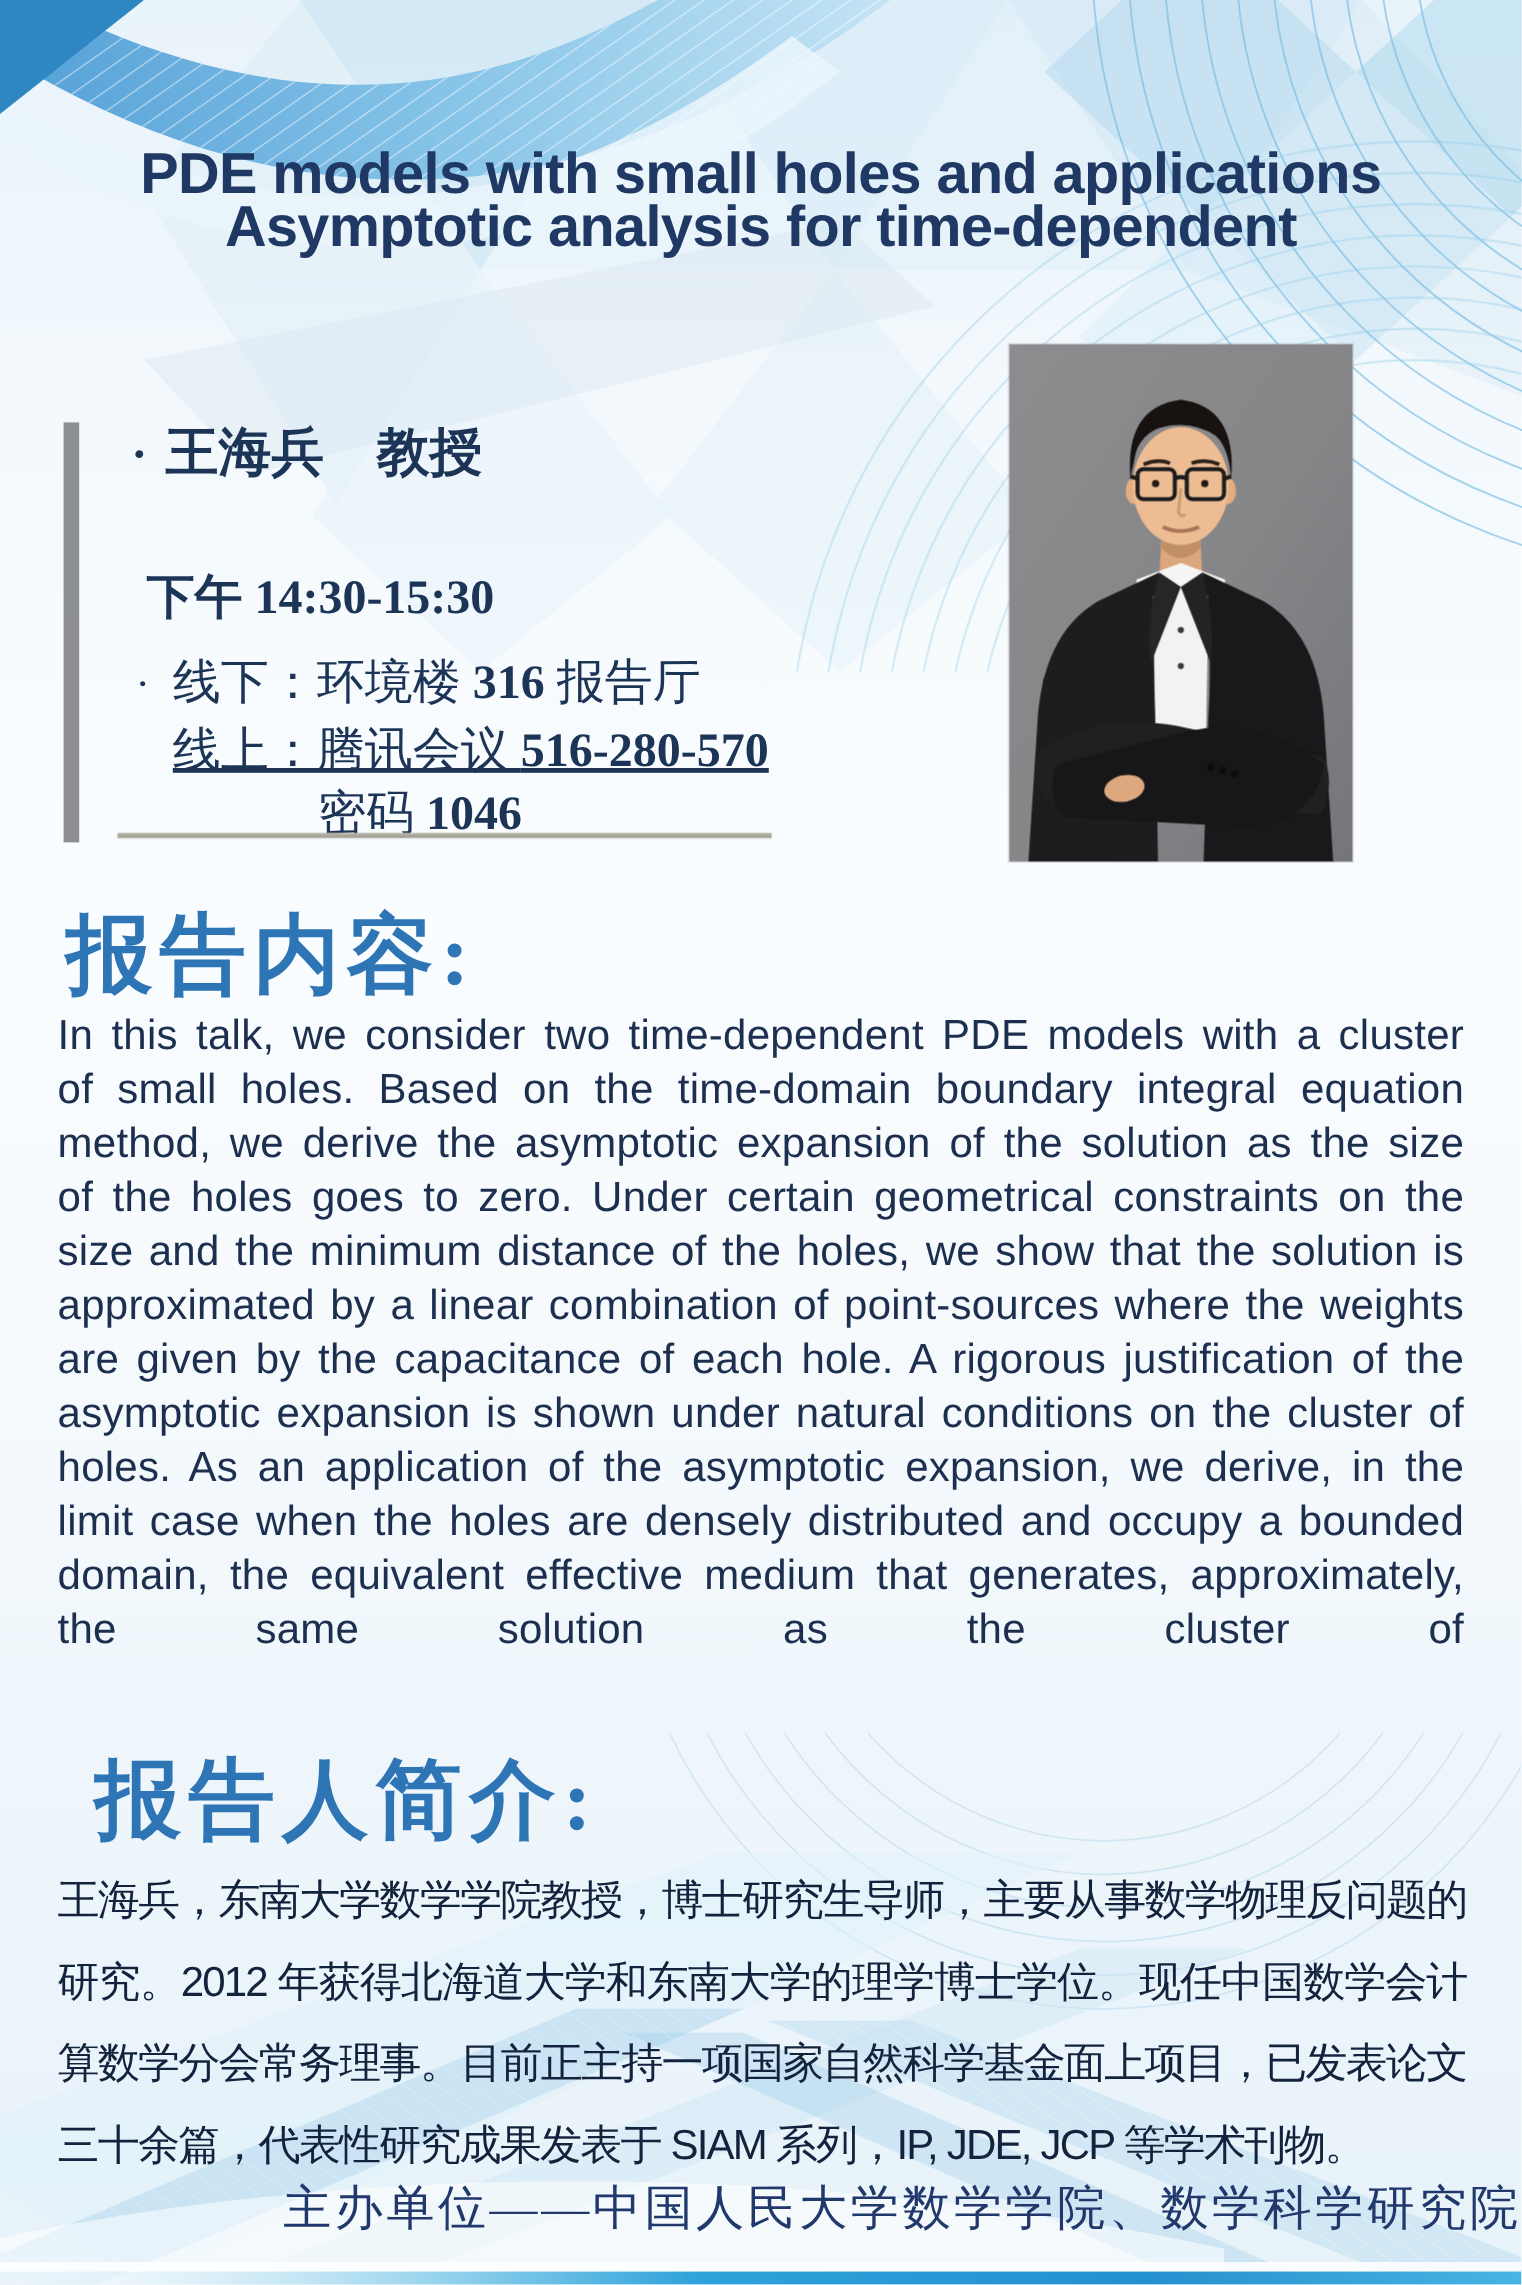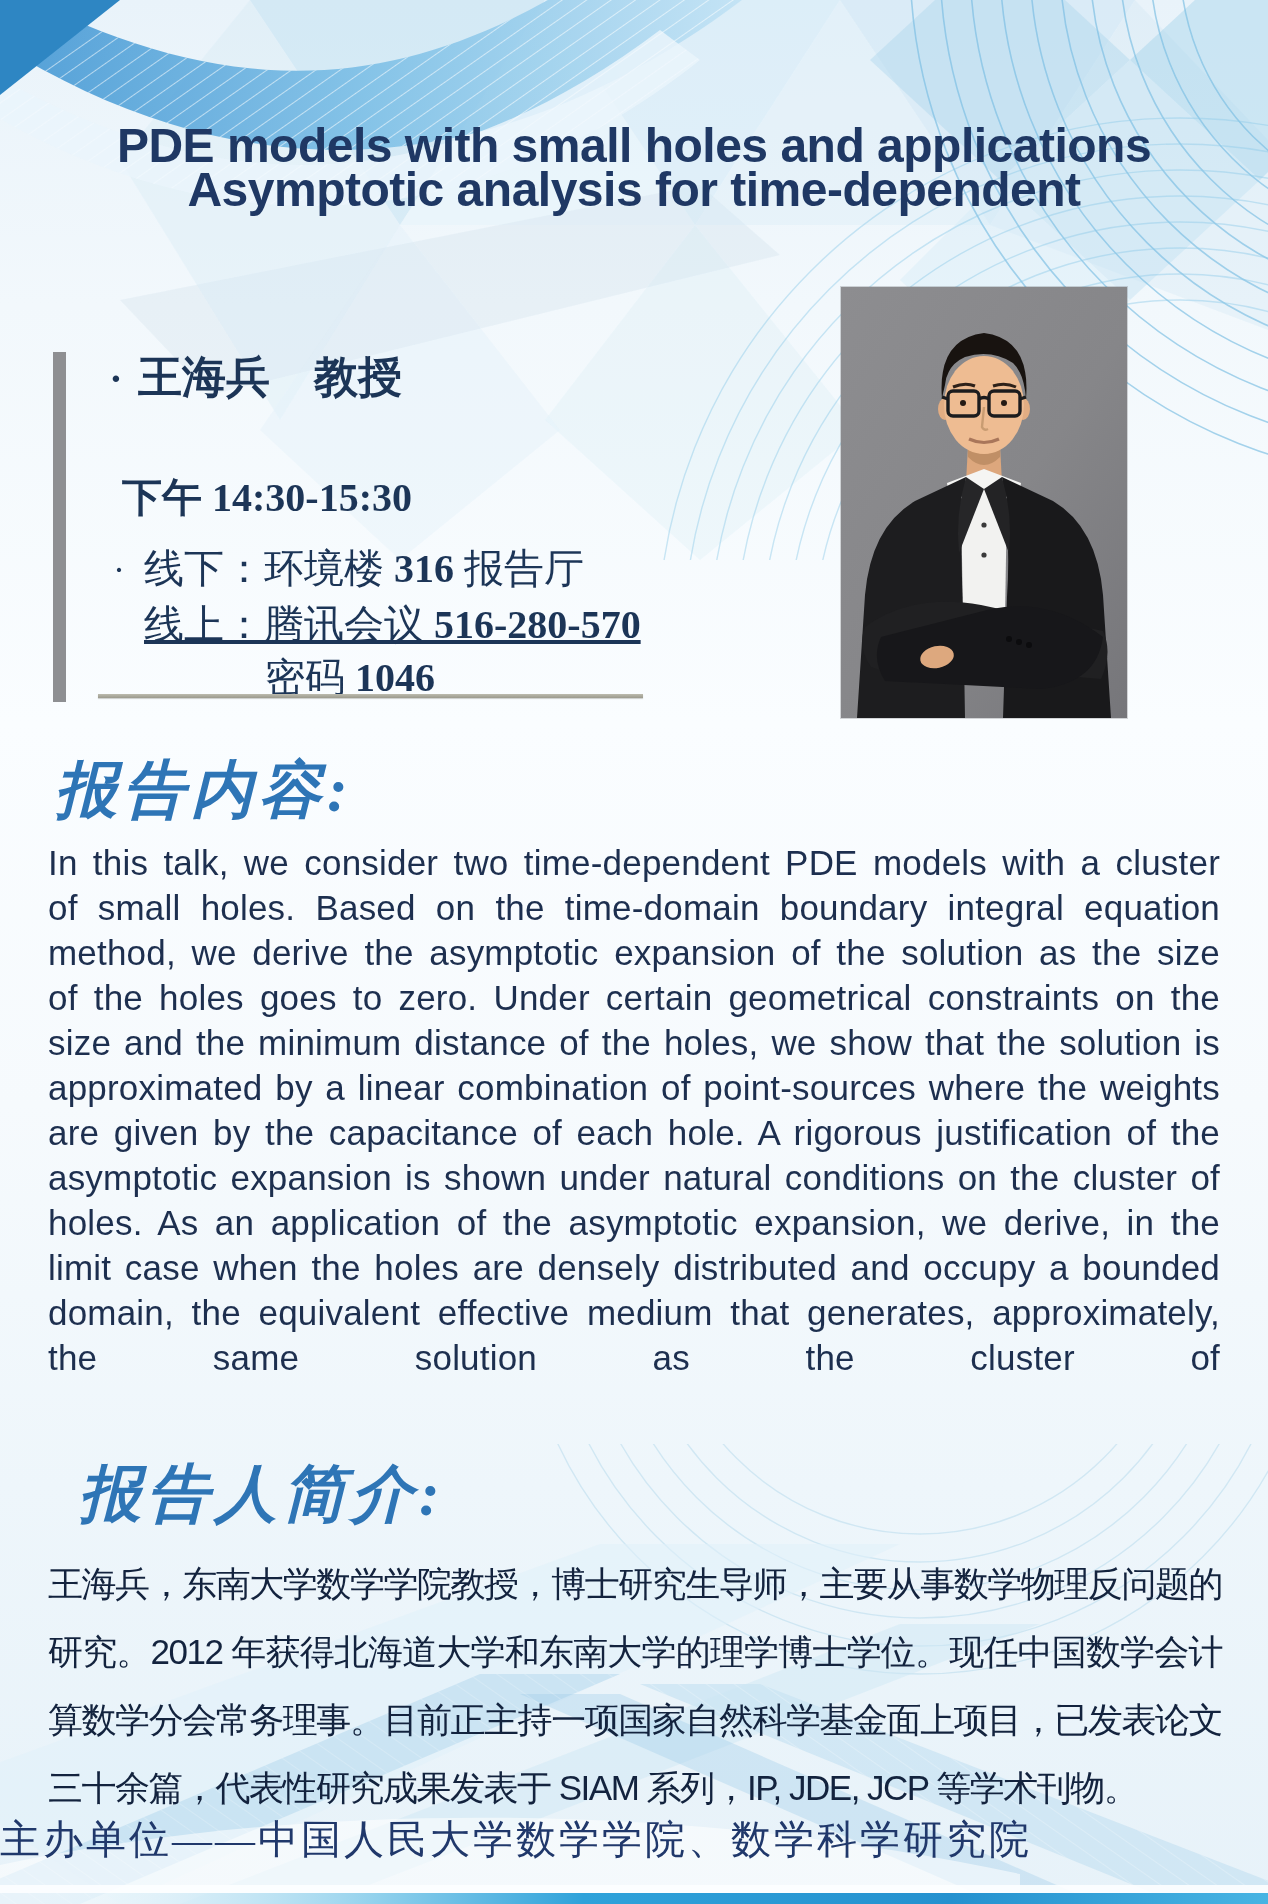--- a/index.html
+++ b/index.html
@@ -29,32 +29,32 @@
   .row-venue .bullet{width:50px;font-size:36px;}
   .row-online{left:144px;top:597px;font-size:40px;text-decoration:underline;}
   .row-pass{left:265px;top:650px;font-size:40px;}
   .num{font-weight:700;margin-top:16px;}
   .separator{left:98px;top:694px;width:545px;height:4px;
     background:linear-gradient(180deg,#bcbbae,#9b9a8d);box-shadow:0 1px 1px rgba(120,120,110,0.35);}
 
   .photo{left:841px;top:287px;width:286px;height:431px;box-shadow:0 0 0 1px rgba(90,90,95,0.25);}
 
   .h-blue{font-family:"Liberation Serif","DejaVu Serif",serif;color:#2e75b6;
-    font-size:62px;font-weight:600;letter-spacing:6px;font-style:italic;}
+    font-size:72px;font-weight:600;letter-spacing:6px;}
   .h-abstract{left:55px;top:748px;}
   .h-bio{left:55px;top:1452px;margin-left:24px;}
 
   .abstract-body{left:48px;top:840px;width:1172px;
     font-size:35px;line-height:45px;letter-spacing:0.2px;word-spacing:2px;
     color:#1d2f4f;text-align:justify;text-align-last:justify;}
   .bio-body{left:48px;top:1550px;width:1174px;
     font-size:35px;line-height:68px;letter-spacing:-1.5px;
     color:#13233e;text-align:justify;}
 
-  .footer{left:0;right:0;top:1812px;text-align:left;
+  .footer{left:0;right:0;top:1812px;text-align:right;
     font-family:"Liberation Serif","DejaVu Serif",serif;
     font-size:40px;font-weight:500;letter-spacing:3px;color:#20386b;}
 </style>
 </head>
 <body>
 
 <div class="poster">
 
   <svg class="layer top-banner" width="1268" height="560" viewBox="0 0 1268 560">
     <defs>

